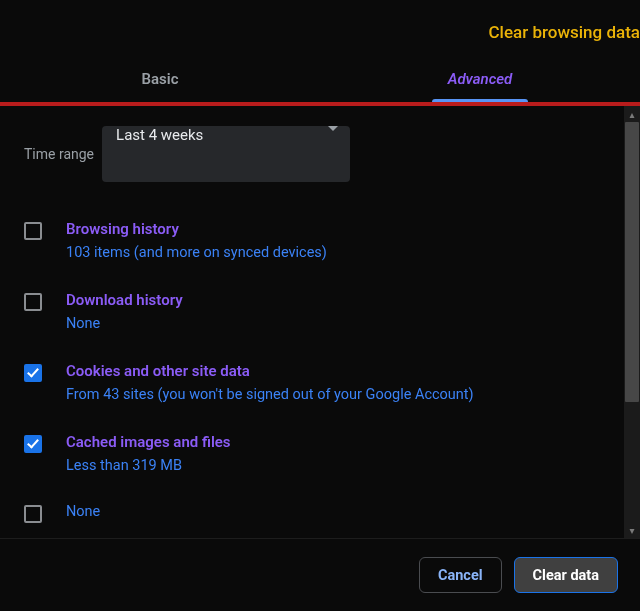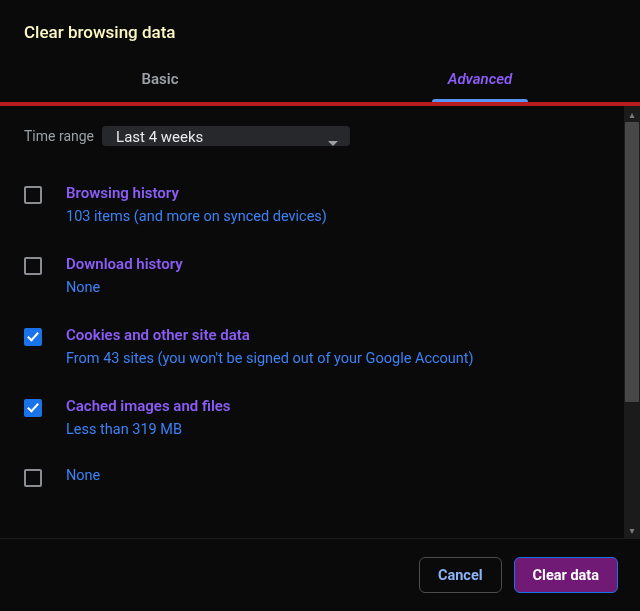--- a/index.html
+++ b/index.html
@@ -14,22 +14,23 @@
     .dialog {
       width: 640px;
       height: 611px;
       background: #0a0a0a;
       display: flex;
       flex-direction: column;
     }
     .title {
       font-size: 17px;
       font-weight: 500;
-      color: #fef9c3;
+      color: #eab308;
       padding: 22px 0 18px 24px;
+      text-align: right;
     }
     .tabs {
       display: flex;
       width: 100%;
       border-bottom: 4px solid #b91c1c;
     }
     .tab {
       flex: 1;
       text-align: center;
       padding: 10px 0 14px 0;
@@ -104,24 +105,24 @@
       margin-bottom: 28px;
     }
     .time-label {
       font-size: 14px;
       color: #9aa0a6;
       margin-right: 8px;
     }
     .select {
       background: #26282b;
       border-radius: 4px;
-      height: 20px;
+      height: 56px;
       width: 248px;
       display: flex;
-      align-items: flex-end;
+      align-items: flex-start;
       padding: 0 12px 0 14px;
       cursor: pointer;
       position: relative;
     }
     .select-value {
       font-size: 15px;
       color: #e8eaed;
       flex: 1;
     }
     .chev {
@@ -189,21 +190,21 @@
       display: inline-flex;
       align-items: center;
       justify-content: center;
     }
     .btn-secondary {
       background: transparent;
       border: 1px solid #4a4c50;
       color: #8ab4f8;
     }
     .btn-primary {
-      background: #701a75;
+      background: #404040;
       border: 1px solid #1a73e8;
       color: #fff;
       text-align: center;
     }
   </style>
 </head>
 <body>
 
 <div class="dialog">
 

